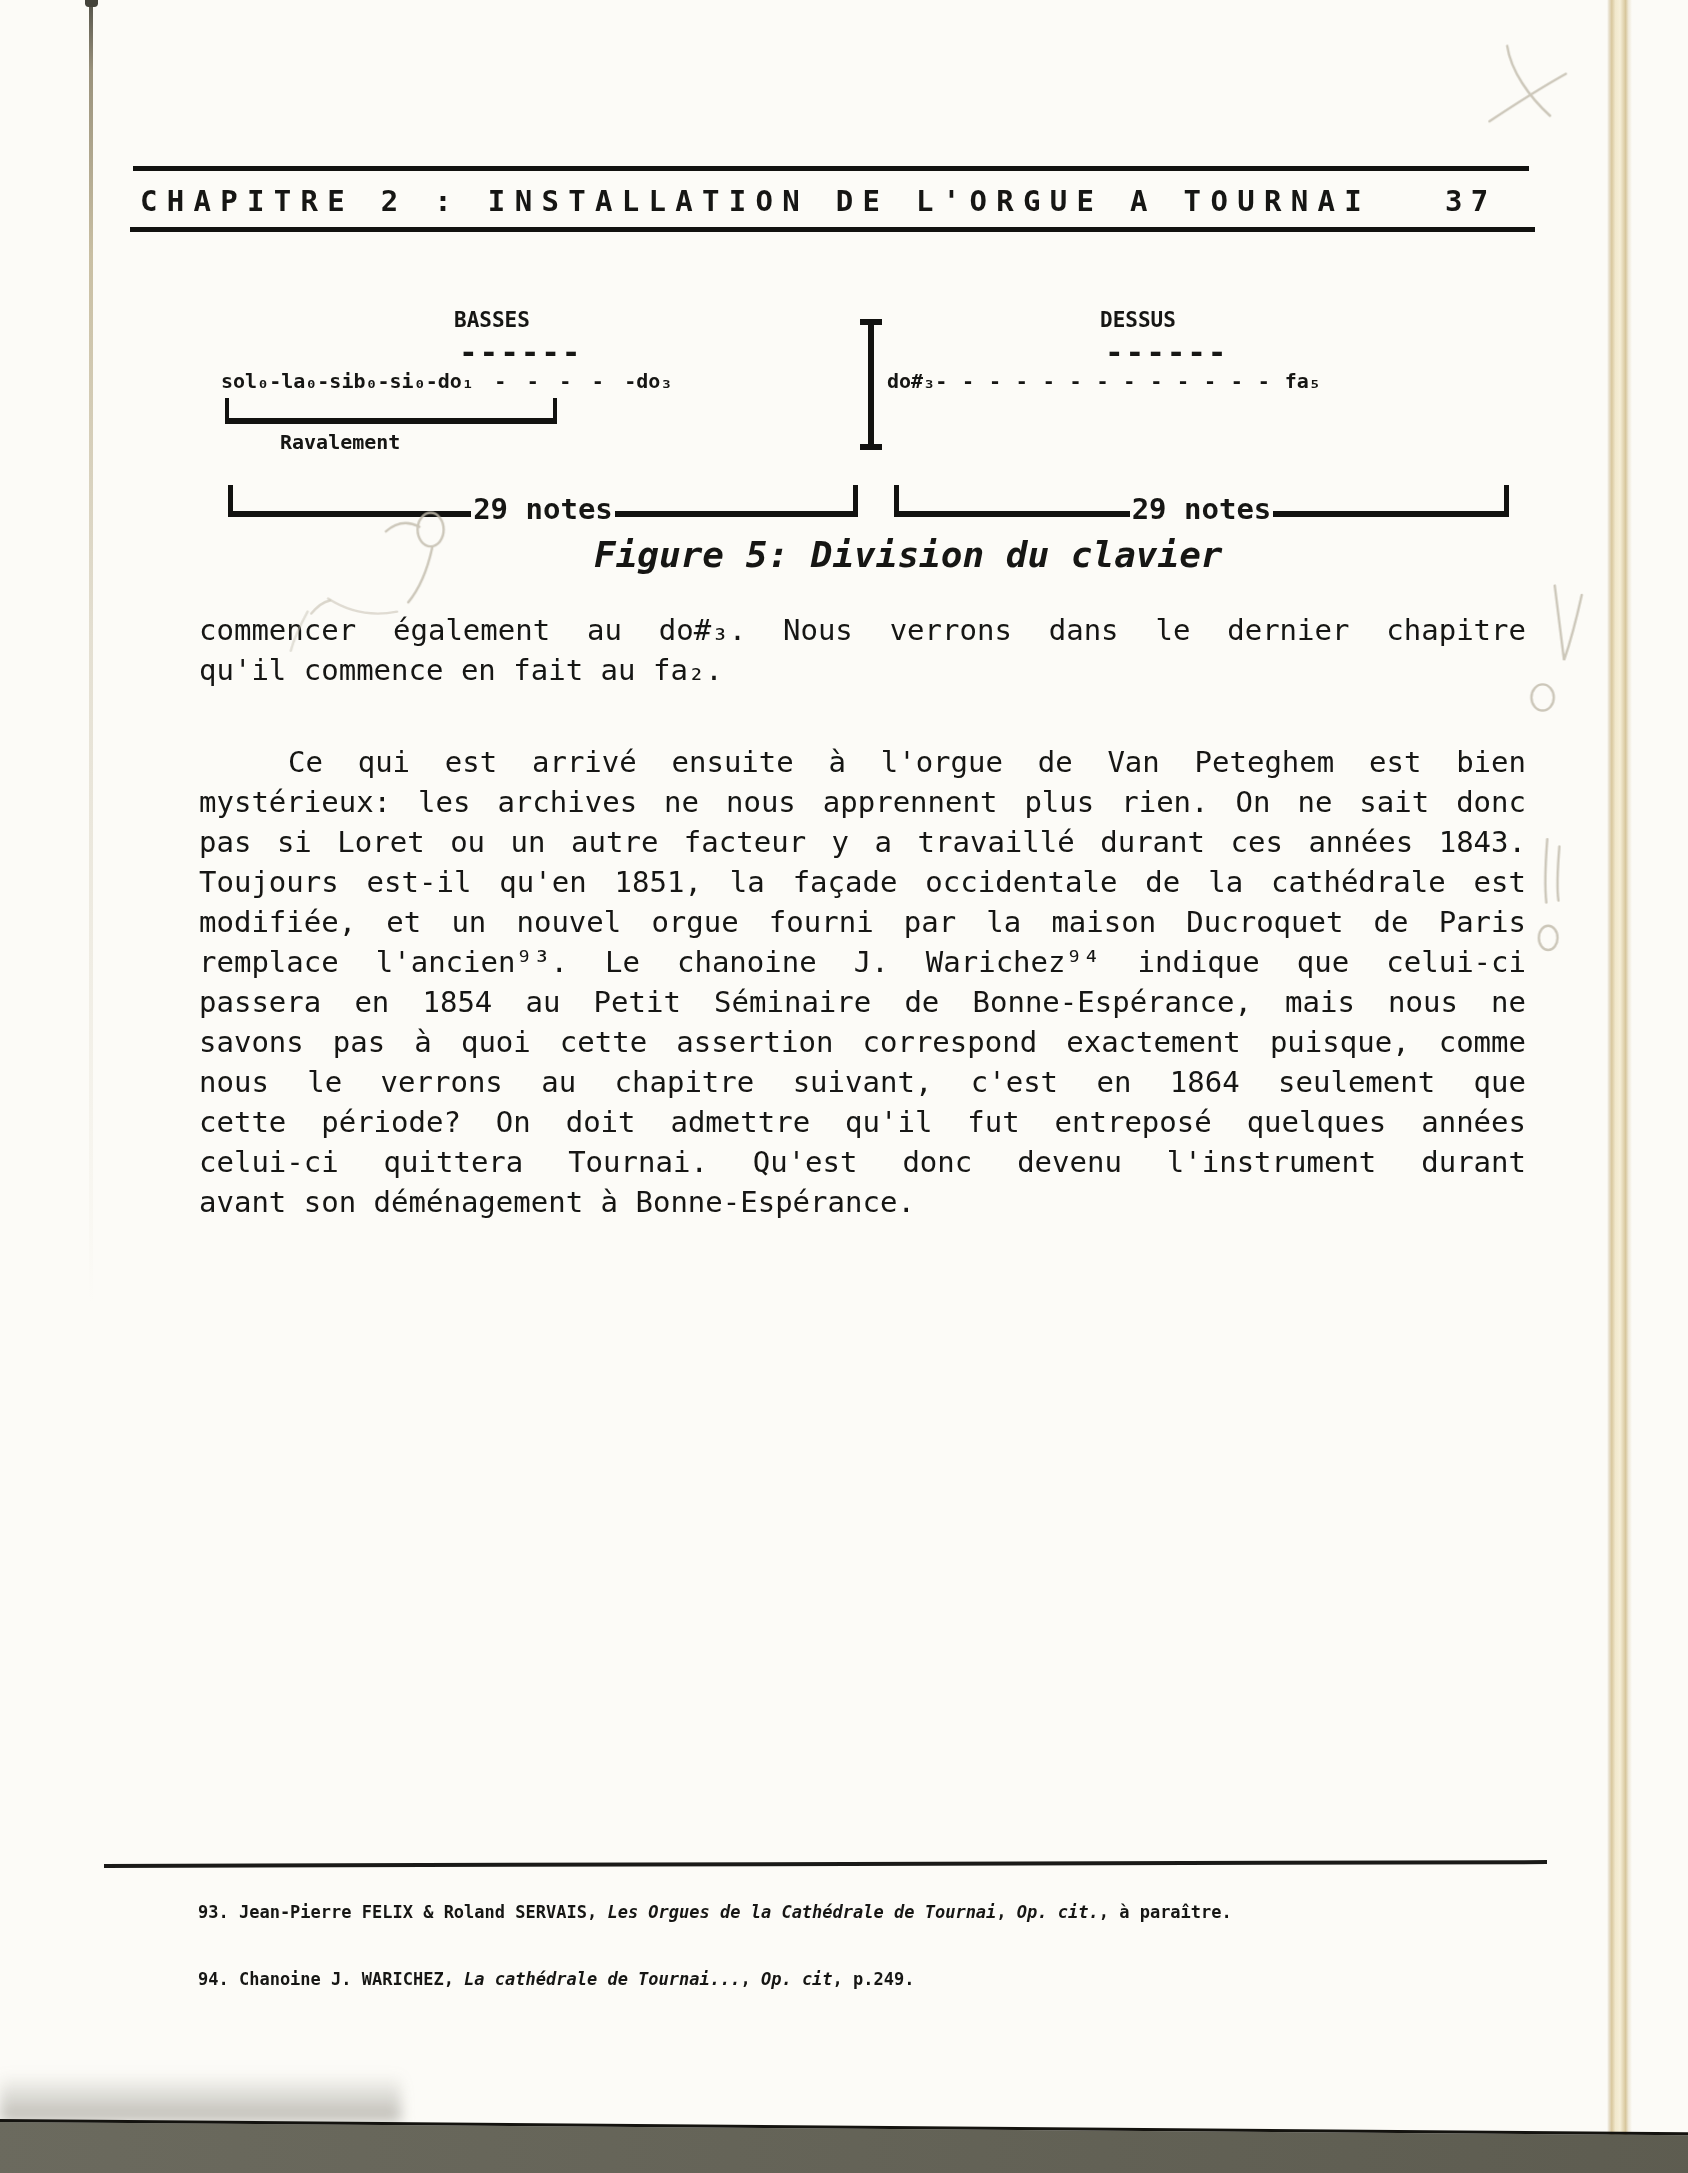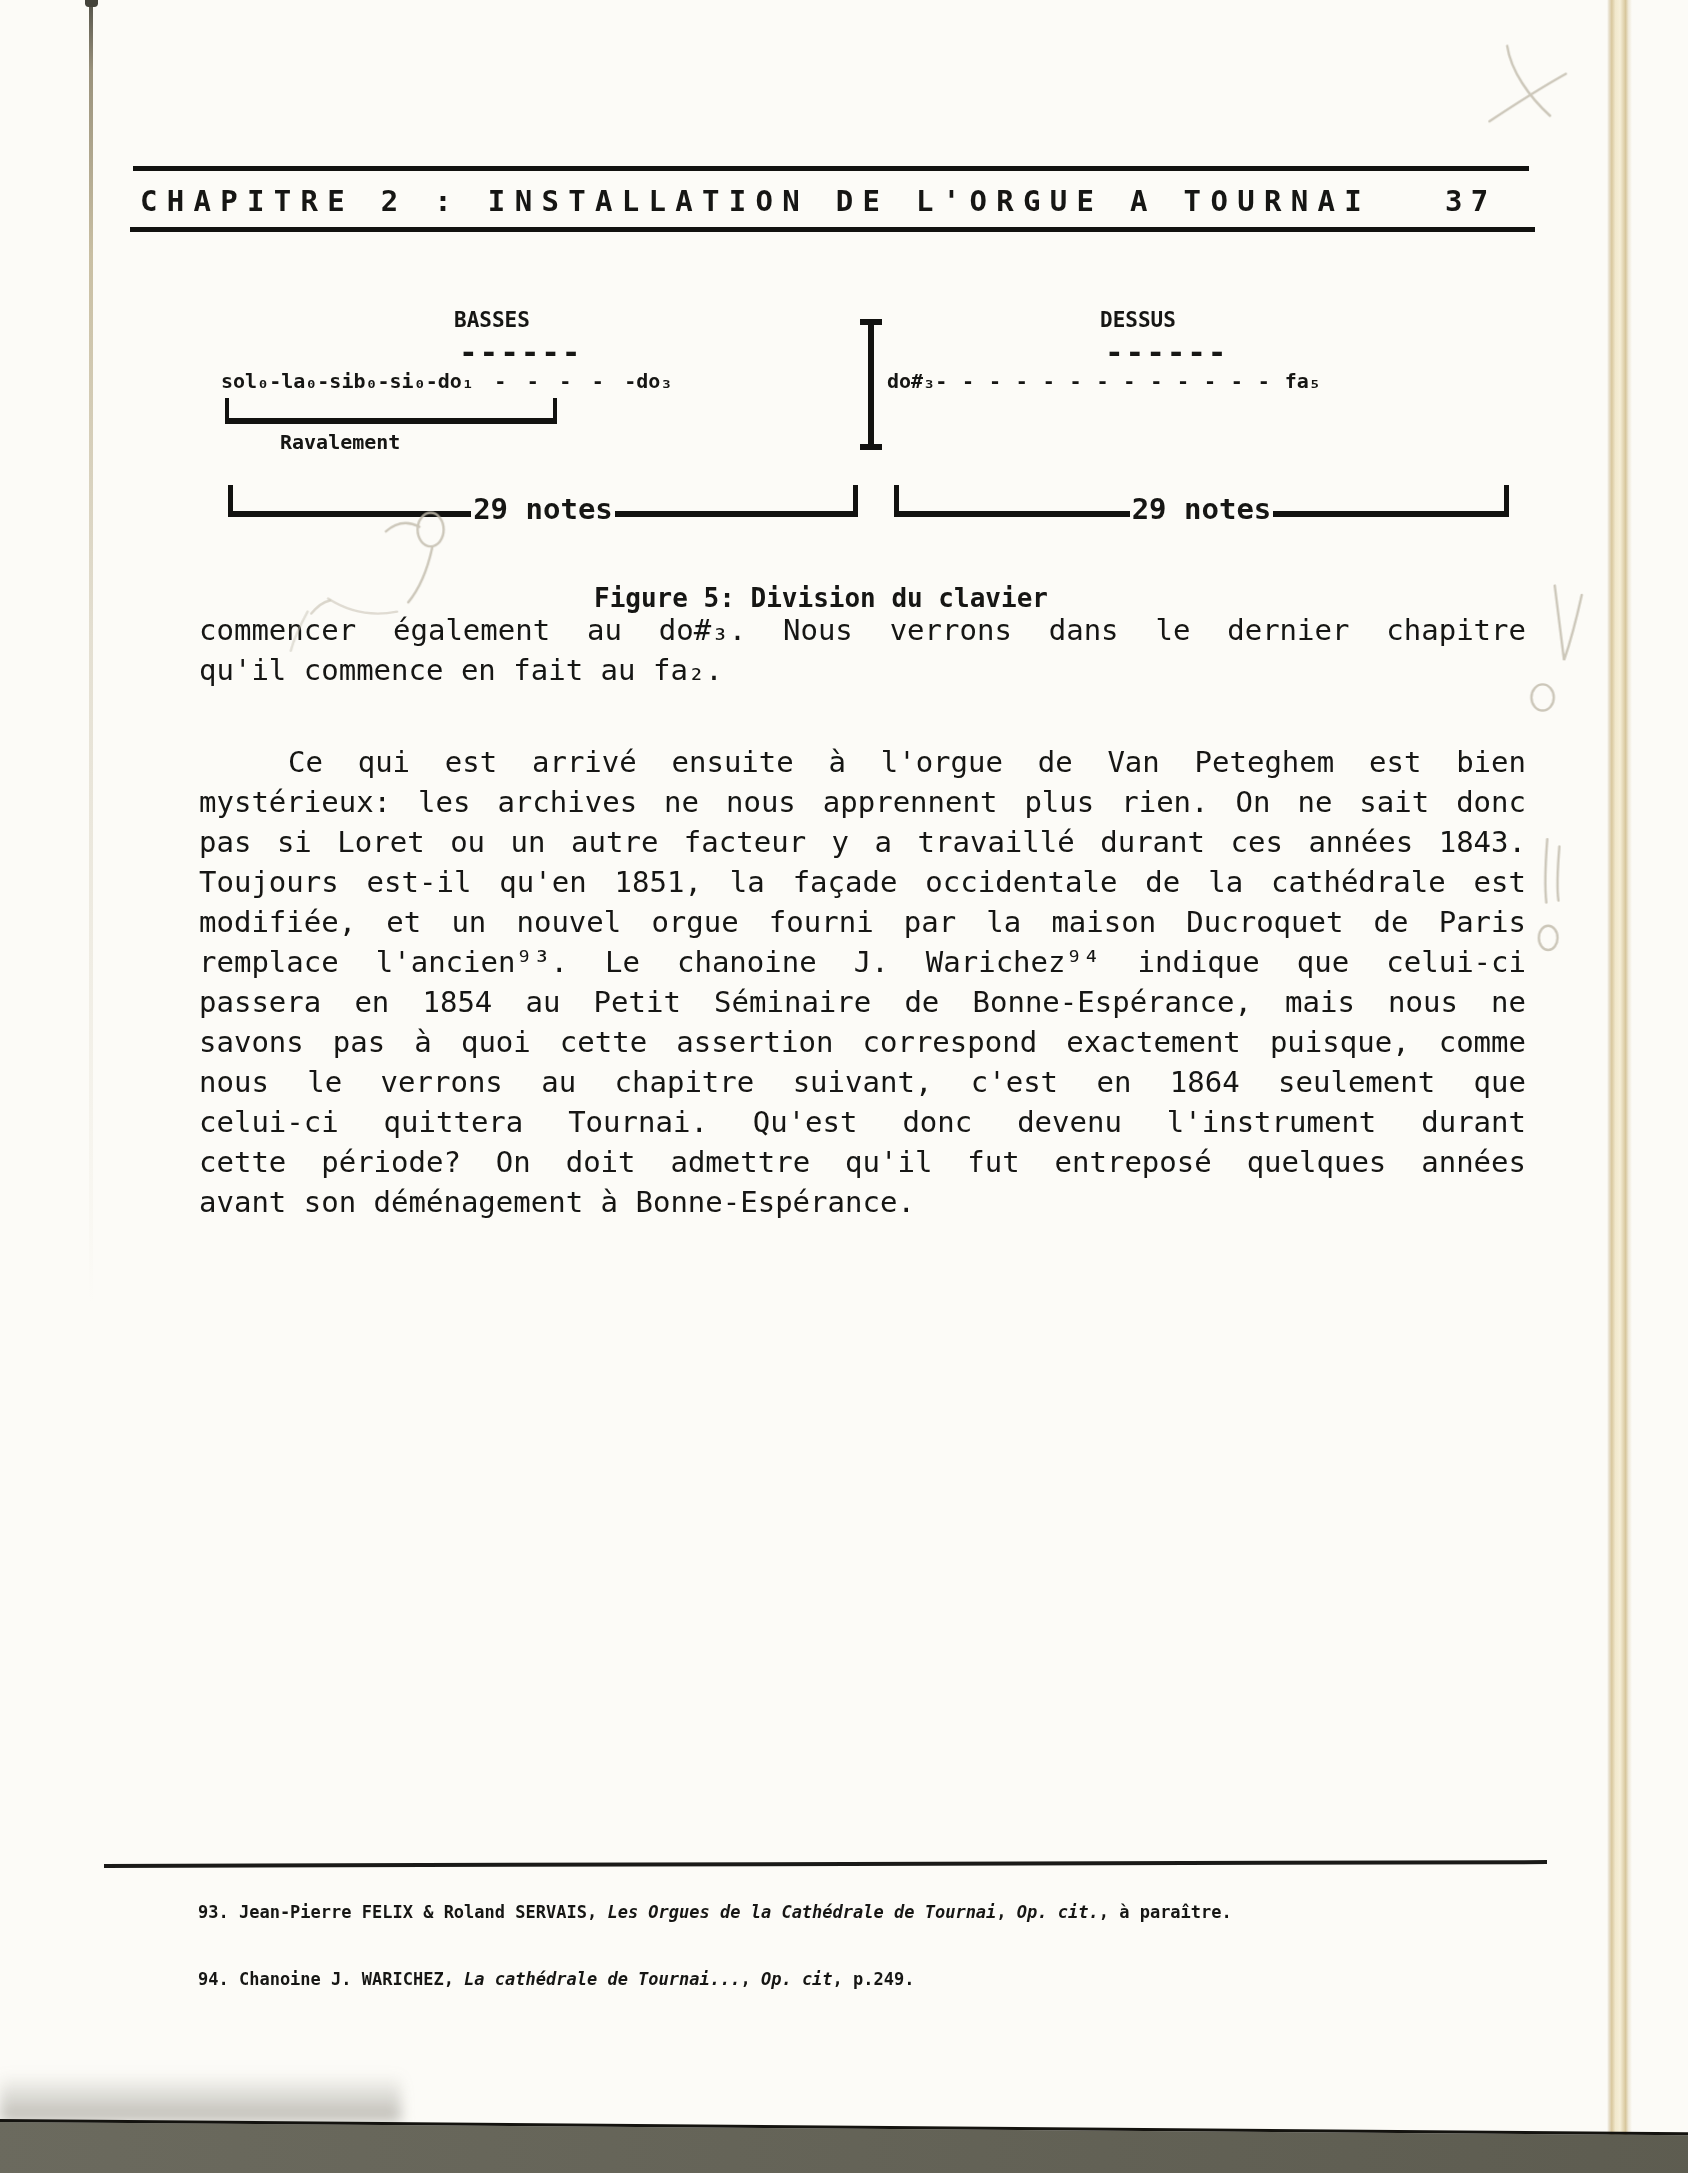--- a/index.html
+++ b/index.html
@@ -39,21 +39,21 @@
   .rav-bracket{left:225px; top:398px; width:324px; height:19.6px;
     border-left:4.7px solid #121210; border-right:4.7px solid #121210; border-bottom:6.5px solid #121210;}
   .rav-label{left:280px; top:430px;}
   .span-bracket{top:485px; height:32px; display:flex; align-items:flex-end;}
   .span-bracket .tick{width:4.7px; height:32px; background:#121210;}
   .span-bracket .seg{flex:1; height:5.6px; background:#121210;}
   .span-bracket .lbl{font-weight:bold; font-size:29px; line-height:1; transform:translateY(6.5px);
     padding:0 1.9px; white-space:nowrap;}
   .span-left{left:228px; width:630px;}
   .span-right{left:894px; width:615px;}
-  .caption{left:594px; top:583px; font-weight:bold; font-size:26px; white-space:nowrap;}
+  .caption{left:594px; top:534px; font-weight:bold; font-size:36px; white-space:nowrap;font-style:italic;}
   
   .body-text{left:199px; top:610px; width:1327px; font-size:29px; line-height:40px;}
   .ln{display:block; text-align:justify; text-align-last:justify; white-space:normal;}
   .ln.last{text-align-last:left;}
   .ln.indent{padding-left:89px;}
   .para2{margin-top:52px;}
   
   .fn-rule{left:104px; top:1862px; width:1443px; height:3.7px; background:#1a1a18; transform:rotate(-0.15deg);}
   .fn{left:198px; font-size:17px; font-weight:bold; white-space:nowrap;}
   .fn93{top:1902px;} .fn94{top:1969px;}
@@ -114,22 +114,22 @@
   <div class="para2">
     <span class="ln indent">Ce qui est arrivé ensuite à l'orgue de Van Peteghem est bien</span>
     <span class="ln">mystérieux: les archives ne nous apprennent plus rien. On ne sait donc</span>
     <span class="ln">pas si Loret ou un autre facteur y a travaillé durant ces années 1843.</span>
     <span class="ln">Toujours est-il qu'en 1851, la façade occidentale de la cathédrale est</span>
     <span class="ln">modifiée, et un nouvel orgue fourni par la maison Ducroquet de Paris</span>
     <span class="ln">remplace l'ancien⁹³. Le chanoine J. Warichez⁹⁴ indique que celui-ci</span>
     <span class="ln">passera en 1854 au Petit Séminaire de Bonne-Espérance, mais nous ne</span>
     <span class="ln">savons pas à quoi cette assertion correspond exactement puisque, comme</span>
     <span class="ln">nous le verrons au chapitre suivant, c'est en 1864 seulement que</span>
+    <span class="ln">cette période? On doit admettre qu'il fut entreposé quelques années</span>
     <span class="ln">celui-ci quittera Tournai. Qu'est donc devenu l'instrument durant</span>
-    <span class="ln">cette période? On doit admettre qu'il fut entreposé quelques années</span>
     <span class="ln last">avant son déménagement à Bonne-Espérance.</span>
   </div>
 </div>
 
 <div class="abs fn-rule"></div>
 <div class="abs fn fn93">
   <span>93. Jean-Pierre FELIX &amp; Roland SERVAIS, </span><span class="it">Les Orgues de la Cathédrale de Tournai</span><span>, </span><span class="it">Op. cit.</span><span>, à paraître.</span>
 </div>
 <div class="abs fn fn94">
   <span>94. Chanoine J. WARICHEZ, </span><span class="it">La cathédrale de Tournai...</span><span>, </span><span class="it">Op. cit</span><span>, p.249.</span>

